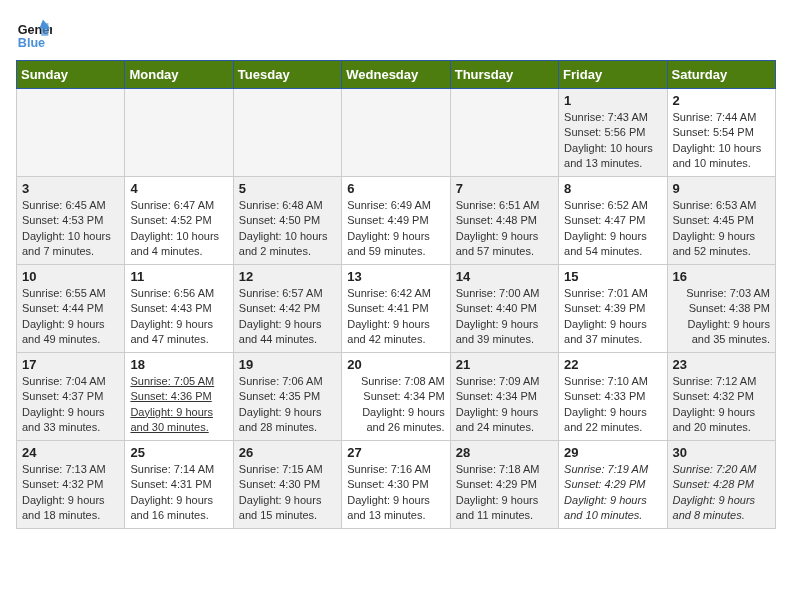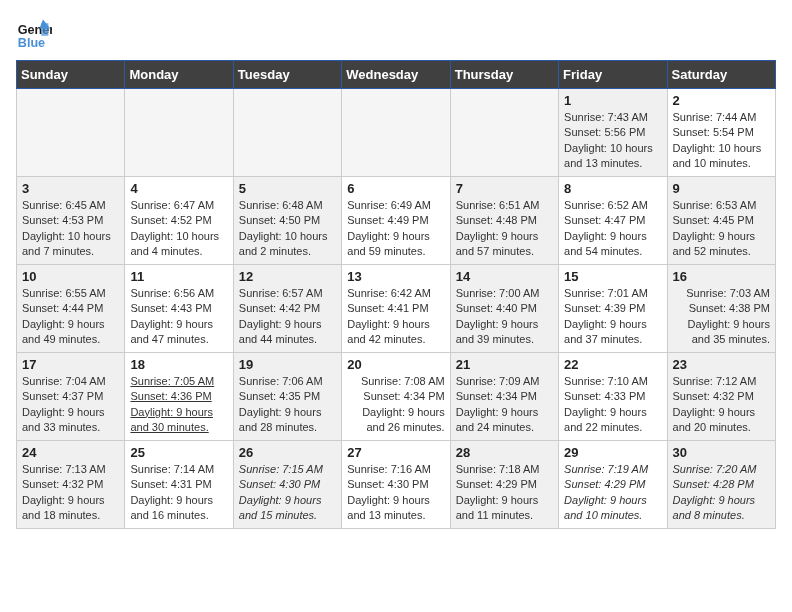--- a/index.html
+++ b/index.html
@@ -36,21 +36,21 @@
     .location {
       font-size: 16px;
       color: #444;
     }
     .calendar {
       width: 100%;
       border-collapse: collapse;
       table-layout: fixed;
     }
     .calendar th {
-      background: #404040;
+      background: #4d7c0f;
       color: #fff;
       padding: 6px 4px;
       font-size: 13px;
       font-weight: bold;
       text-align: left;
       border: 1px solid #2a5aa5;
     }
     .calendar td {
       vertical-align: top;
       border: 1px solid #ccc;
@@ -296,21 +296,21 @@
         </td>
         <td>
           <div class="day-number">25</div>
           <div class="day-info" style="white-space: pre-line;">Sunrise: 7:14 AM
 Sunset: 4:31 PM
 Daylight: 9 hours
 and 16 minutes.</div>
         </td>
         <td class="shaded">
           <div class="day-number">26</div>
-          <div class="day-info" style="white-space: pre-line; font-style: italic;">Sunrise: 7:15 AM
+          <div class="day-info" style="white-space: pre-line;">Sunrise: 7:15 AM
 Sunset: 4:30 PM
 Daylight: 9 hours
 and 15 minutes.</div>
         </td>
         <td>
           <div class="day-number">27</div>
           <div class="day-info" style="white-space: pre-line;">Sunrise: 7:16 AM
 Sunset: 4:30 PM
 Daylight: 9 hours
 and 13 minutes.</div>

